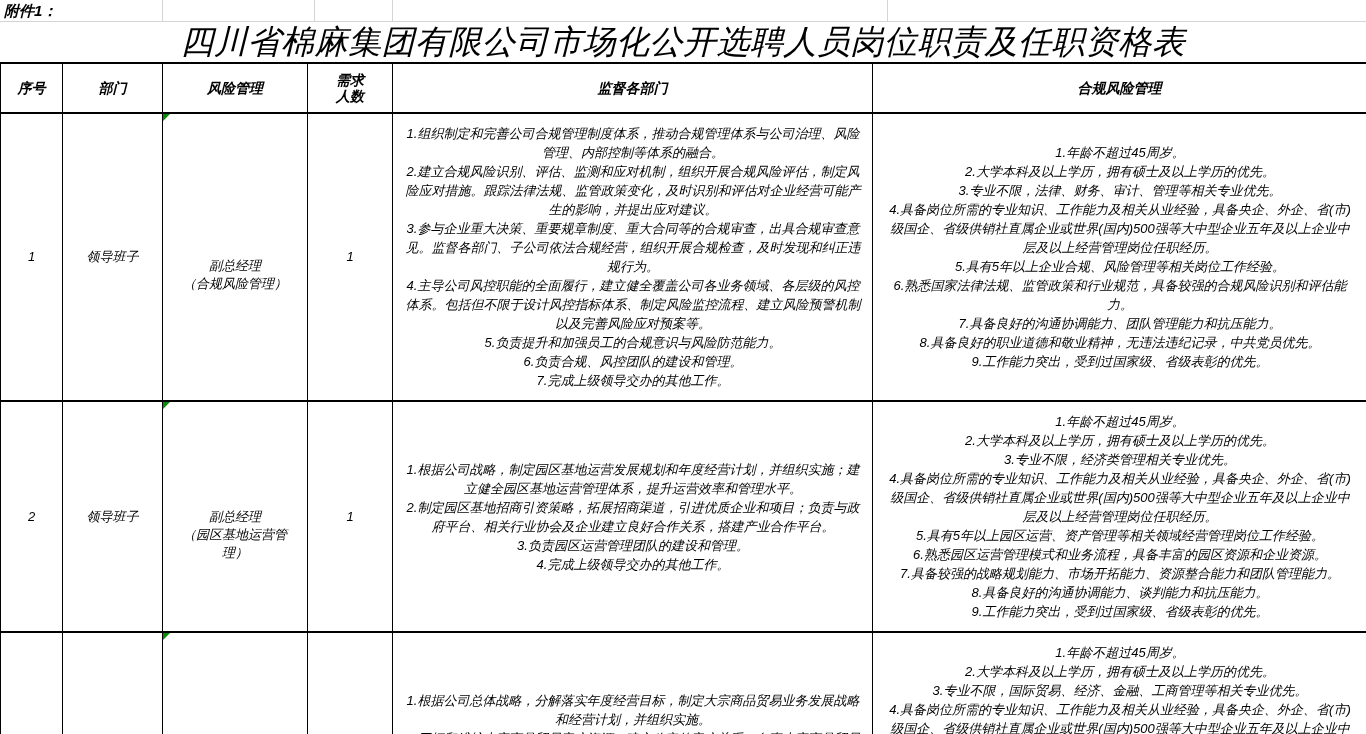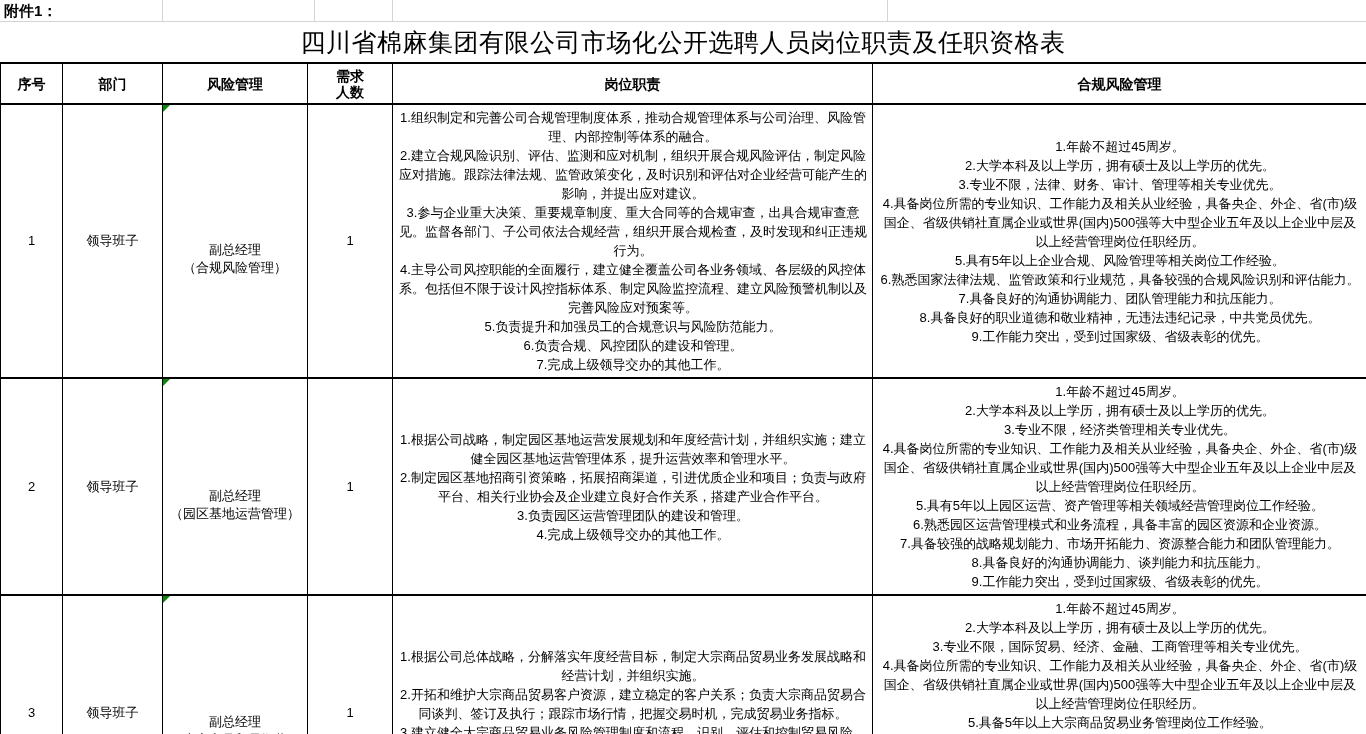--- a/index.html
+++ b/index.html
@@ -3,21 +3,21 @@
 <meta charset="utf-8">
 <style>
   html, body { margin: 0; padding: 0; }
   body {
     width: 1366px; height: 734px;
     background: #ffffff;
     font-family: "Liberation Sans", sans-serif;
     color: #000;
     overflow: hidden;
   }
-  .sheet { position: relative; width: 1366px; height: 556px; }
+  .sheet { position: relative; width: 1366px; height: 556px; font-style: italic; }
 
   
   .topstrip {
     position: relative;
     height: 21px;
     border-bottom: 1px solid #d4d4d4;
   }
   .attach {
     position: absolute; left: 4px; top: 1px;
     font-size: 15px; font-weight: bold;
@@ -28,38 +28,38 @@
     background: #d4d4d4;
   }
 
   
   .titleband {
     height: 40px;
     display: flex; align-items: center; justify-content: center;
   }
   .titleband .title {
     font-family: "Liberation Serif", serif;
-    font-size: 25px;
+    font-size: 33px;
     letter-spacing: 0.5px;
     white-space: nowrap;
   }
 
   
   table.main {
     table-layout: fixed;
     border-collapse: collapse;
     width: 1366px;
   }
   table.main th, table.main td {
     border-left: 1px solid #000;
     border-right: 1px solid #000;
     border-top: 2px solid #000;
     border-bottom: 2px solid #000;
     vertical-align: middle;
-    padding: 1px;
+    padding: 8px;
     overflow: hidden;
   }
   table.main thead tr { height: 41px; }
   th.hdr {
     font-size: 14px; font-weight: bold; text-align: center;
     white-space: pre-line; line-height: 16px;
   }
   td.center-cell {
     text-align: center;
     font-size: 13px;
@@ -114,21 +114,21 @@
       <col style="width:480px">
       <col style="width:494px">
     </colgroup>
     <thead>
       <tr>
         <th class="hdr">序号</th>
         <th class="hdr">部门</th>
         <th class="hdr">风险管理</th>
         <th class="hdr">需求
 人数</th>
-        <th class="hdr">岗位职责</th>
+        <th class="hdr">监督各部门</th>
         <th class="hdr">合规风险管理</th>
       </tr>
     </thead>
     <tbody>
       <tr class="row-1">
         <td class="center-cell">1</td>
         <td class="center-cell">领导班子</td>
         <td class="center-cell pos-cell">
           <span class="flag-tri"></span>
           <span>副总经理

